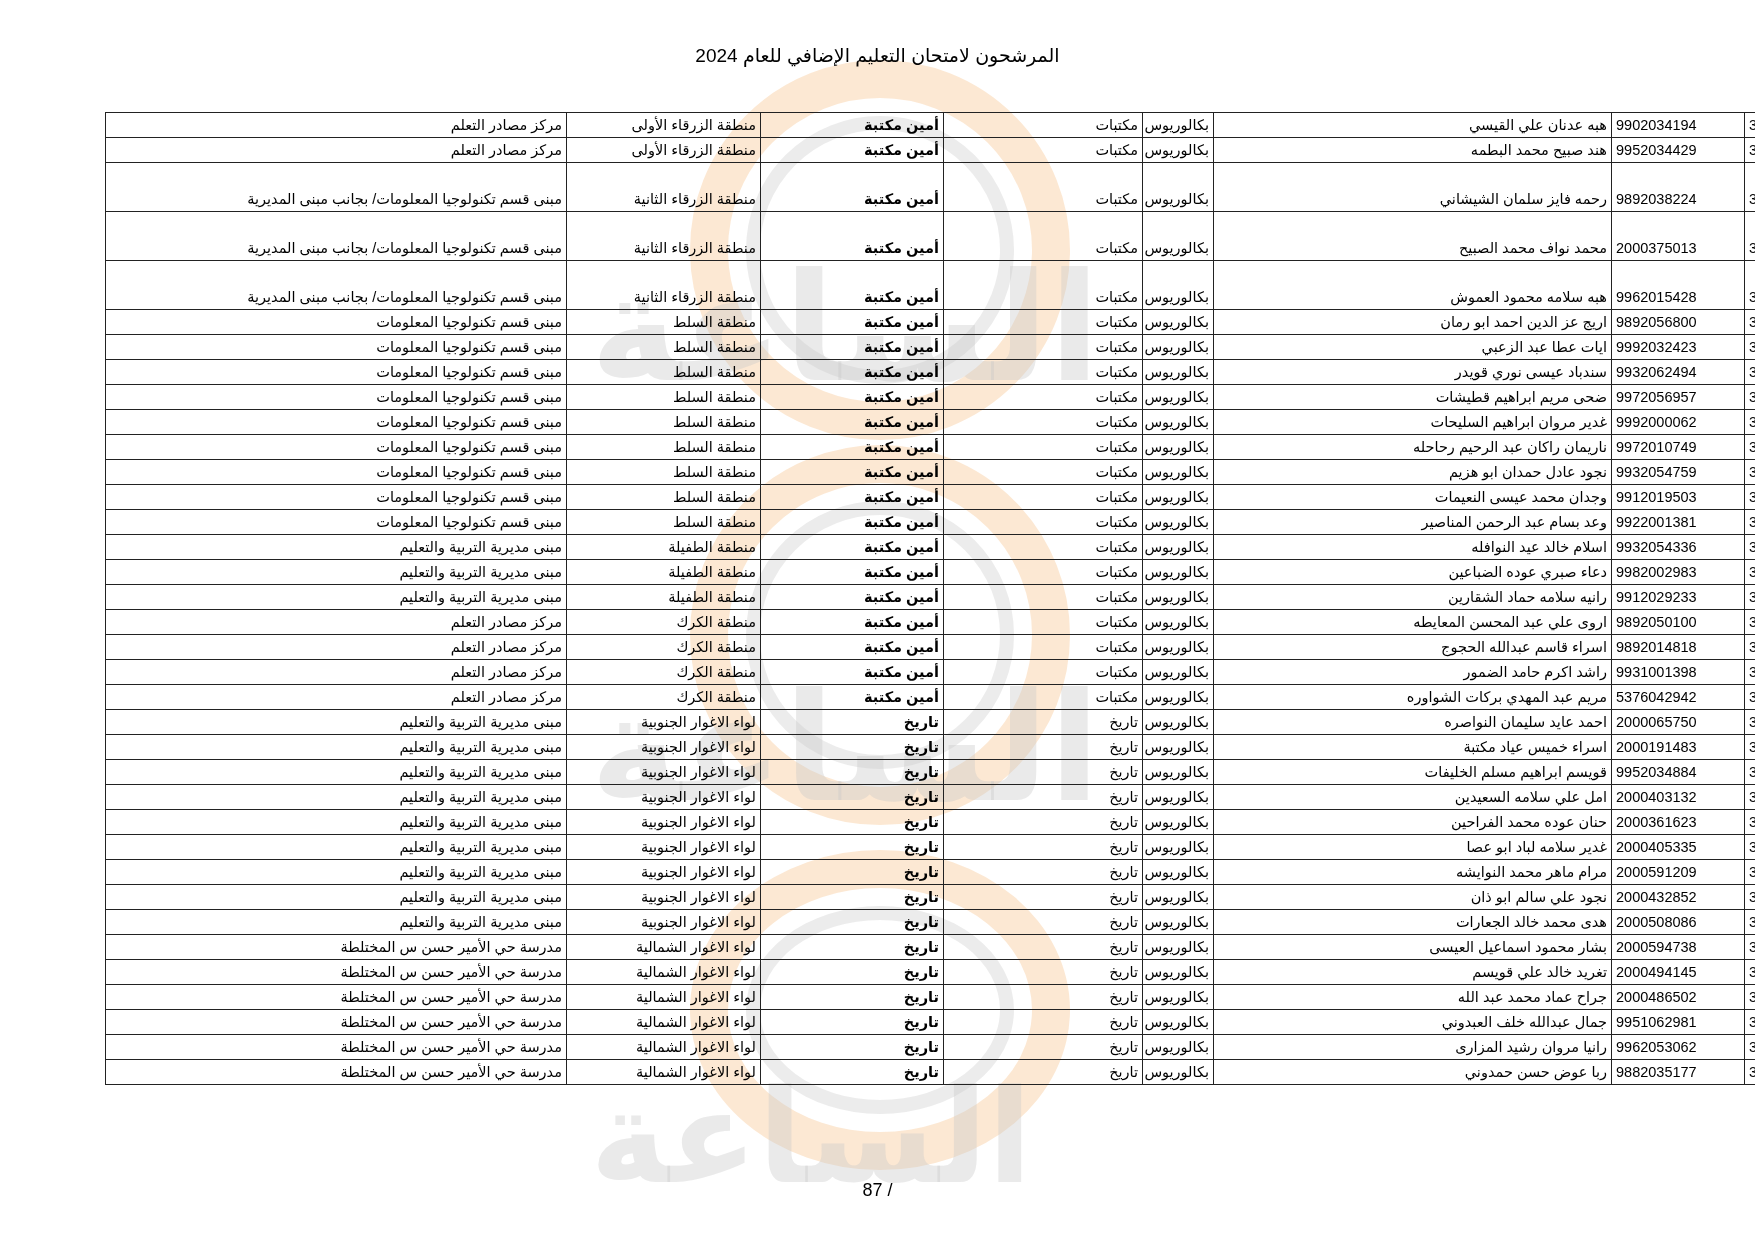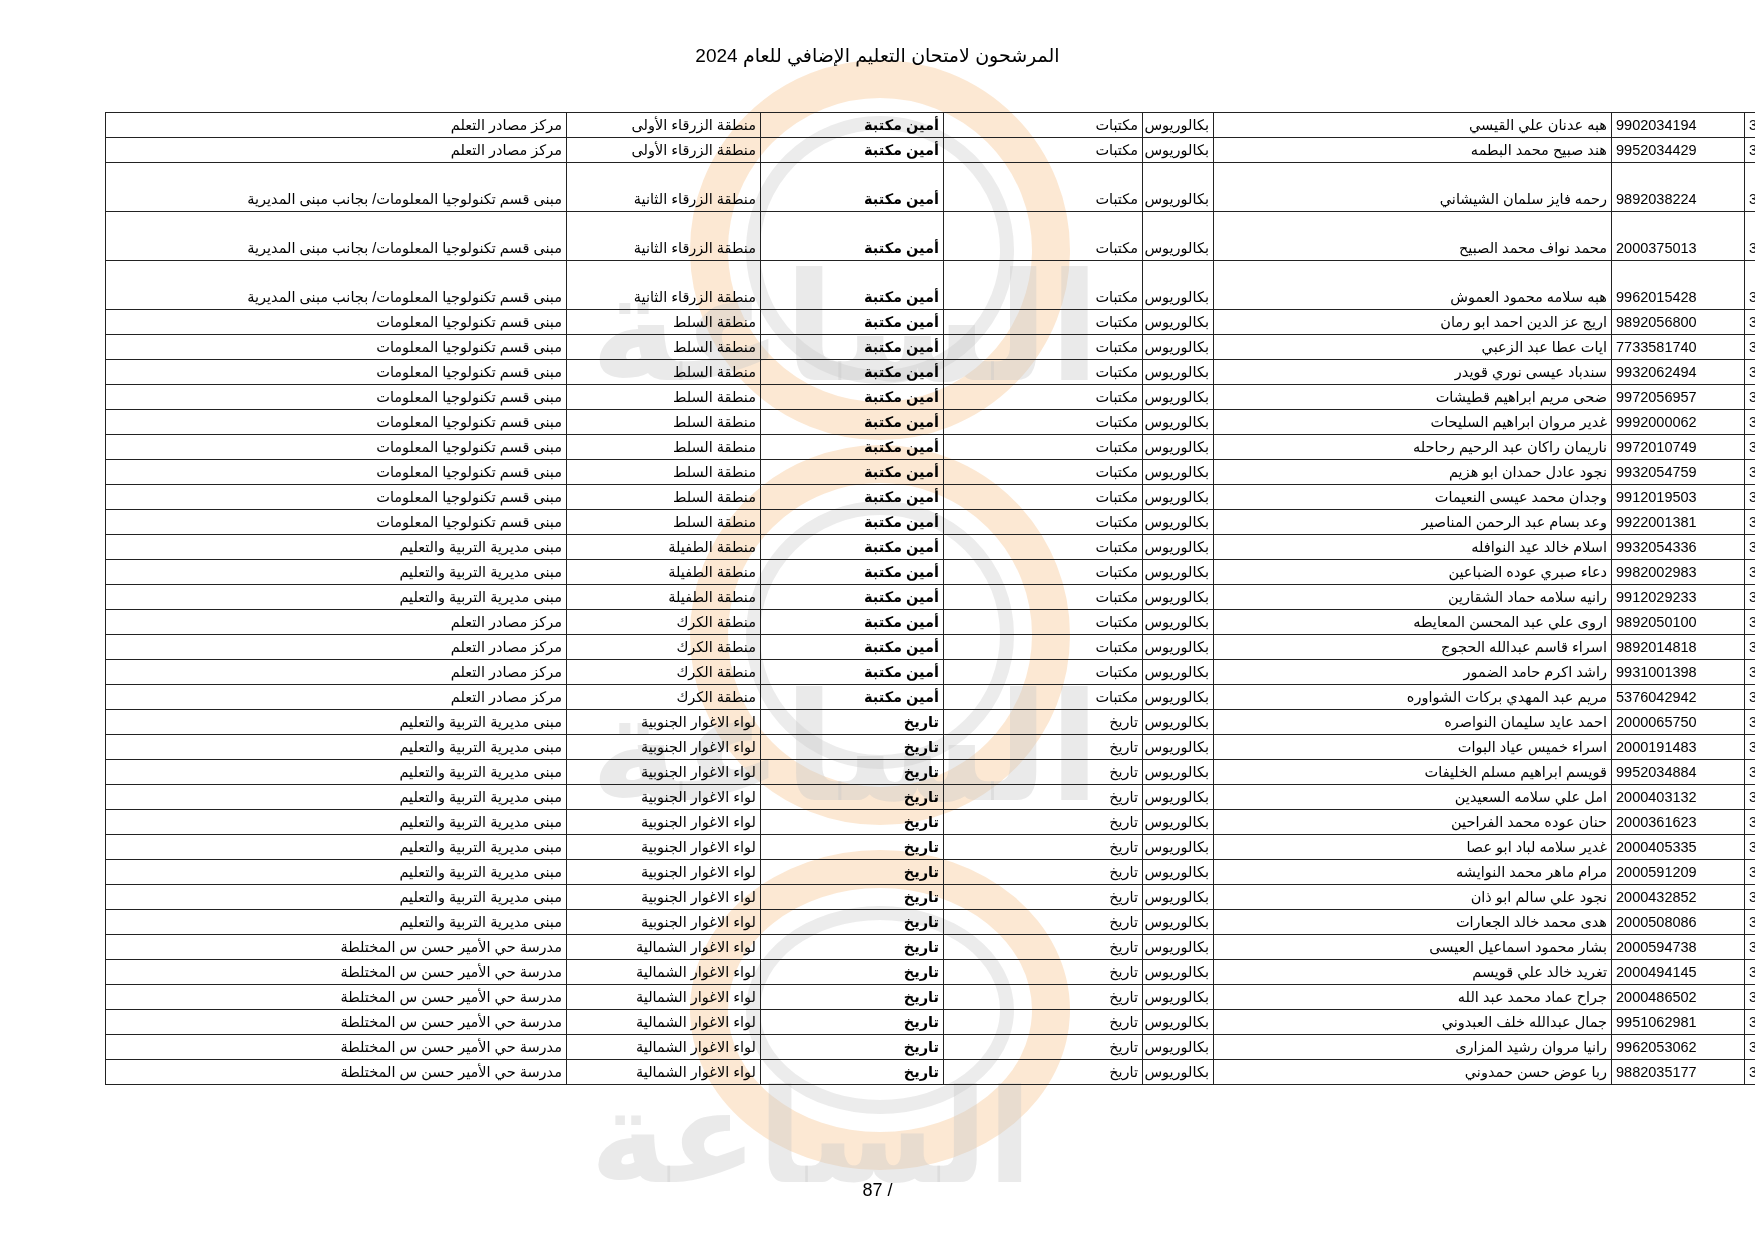--- a/index.html
+++ b/index.html
@@ -102,21 +102,21 @@
         <td class="num">9892056800</td>
         <td>اريج عز الدين احمد ابو رمان</td>
         <td>بكالوريوس</td>
         <td>مكتبات</td>
         <td class="job">أمين مكتبة</td>
         <td>منطقة السلط</td>
         <td class="loc">مبنى قسم تكنولوجيا المعلومات</td>
       </tr>
       <tr>
         <td class="num">3180</td>
-        <td class="num">7733581740</td>
+        <td class="num">9992032423</td>
         <td>ايات عطا عبد الزعبي</td>
         <td>بكالوريوس</td>
         <td>مكتبات</td>
         <td class="job">أمين مكتبة</td>
         <td>منطقة السلط</td>
         <td class="loc">مبنى قسم تكنولوجيا المعلومات</td>
       </tr>
       <tr>
         <td class="num">3181</td>
         <td class="num">9932062494</td>
@@ -263,21 +263,21 @@
         <td>احمد عايد سليمان النواصره</td>
         <td>بكالوريوس</td>
         <td>تاريخ</td>
         <td class="job">تاريخ</td>
         <td>لواء الاغوار الجنوبية</td>
         <td class="loc">مبنى مديرية التربية والتعليم</td>
       </tr>
       <tr>
         <td class="num">3196</td>
         <td class="num">2000191483</td>
-        <td>اسراء خميس عياد البوات</td>
+        <td>اسراء خميس عياد مكتبة</td>
         <td>بكالوريوس</td>
         <td>تاريخ</td>
         <td class="job">تاريخ</td>
         <td>لواء الاغوار الجنوبية</td>
         <td class="loc">مبنى مديرية التربية والتعليم</td>
       </tr>
       <tr>
         <td class="num">3197</td>
         <td class="num">9952034884</td>
         <td>قويسم ابراهيم مسلم الخليفات</td>

